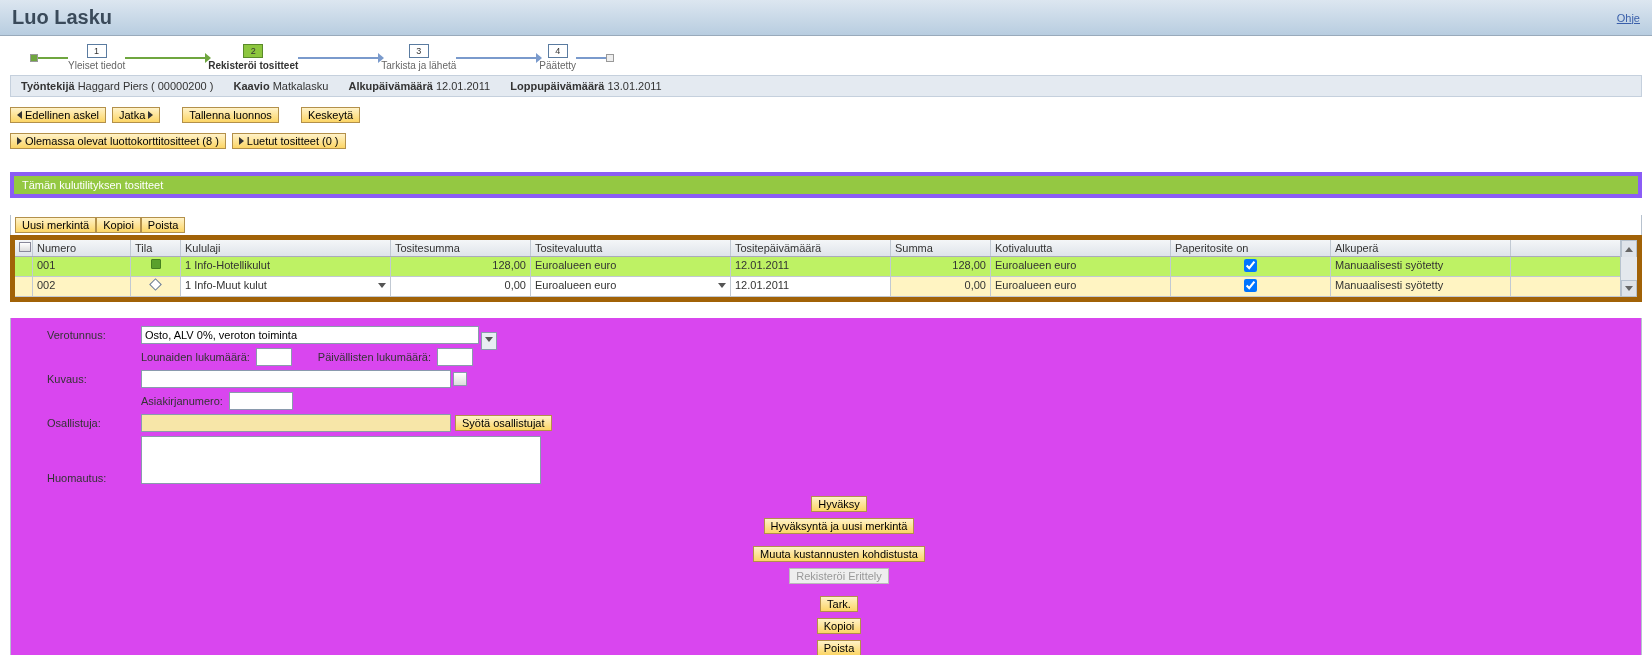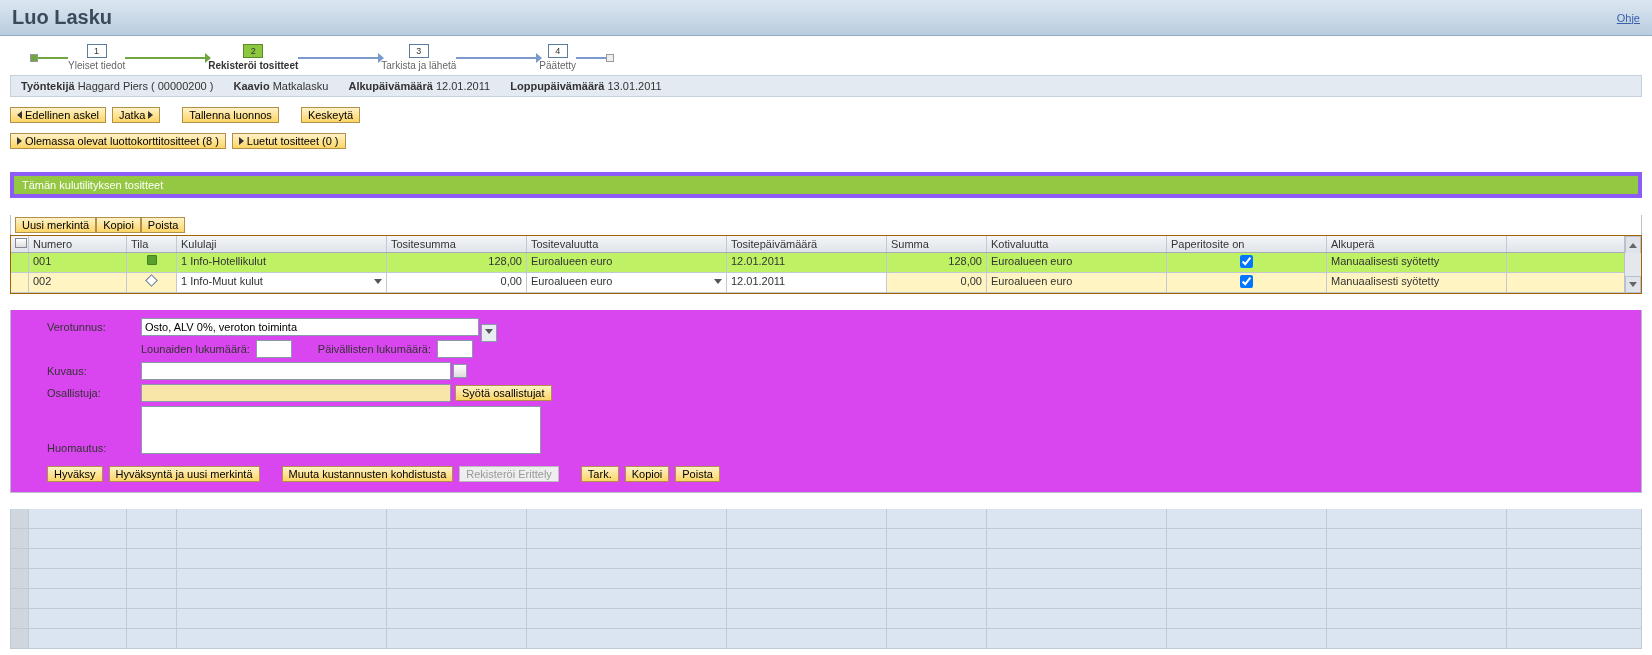--- a/index.html
+++ b/index.html
@@ -95,21 +95,21 @@
 }
 .toolbar2 {
   margin: 0 10px;
   border-left:1px solid #b7c2ce;border-right:1px solid #b7c2ce;
   padding: 2px 4px;
   background:#fff;
   display:flex; gap:0;
 }
 .toolbar2 .btn { border-radius:0; }
 
-.grid-wrap { margin: 0 10px; border:1px solid #a16207; position:relative; }
+.grid-wrap { margin: 0 10px; border:5px solid #a16207; position:relative; }
 .grid-head, .grid-row {
   display: grid;
   grid-template-columns: 18px 98px 50px 210px 140px 200px 160px 100px 180px 160px 180px;
 }
 .grid-head { background: linear-gradient(to bottom,#f4f6f8,#dfe4ea); border-bottom:1px solid #aab; }
 .gh, .gc { border-right:1px solid #c1c9d3; padding:2px 4px; white-space:nowrap; overflow:hidden; }
 .gh { font-weight:normal; color:#333; }
 .grid-row { border-bottom:1px solid #c1c9d3; }
 .grid-row.blue { background:#bef264; }
 .grid-row.yellow { background:#fff4c2; }
@@ -141,21 +141,21 @@
 }
 .input.ro { background:#f7e6a8; }
 .sel { width:338px; }
 .small-in { width:36px; }
 .kuv-in { width:310px; }
 .doc-in { width:64px; }
 .osal-in { width:310px; background:#f7e6a8; }
 .ta { width:400px; height:48px; border:1px solid #8a9aad; resize:none; }
 .icon-sq{width:14px;height:14px;border:1px solid #8a9aad;background:linear-gradient(to bottom,#fff,#ddd);display:inline-block;}
 
-.detail-actions { margin-top:12px; display:flex; gap:6px; align-items:center; }
+.detail-actions { margin-top:12px; display:flex; gap:6px; align-items:center;flex-direction:column; }
 
 .empty-rows { margin:0 10px; }
 .empty-rows .erow{
   display:grid;
   grid-template-columns: 18px 98px 50px 210px 140px 200px 160px 100px 180px 160px 180px;
   border-left:1px solid #c1c9d3;border-right:1px solid #c1c9d3;border-bottom:1px solid #c1c9d3;
   background:#dbe5f1; height:20px;
 }
 .empty-rows .erow > div{border-right:1px solid #c1c9d3;}
 .empty-rows .erow > div:first-child{background:#cfd6de;}
@@ -311,20 +311,24 @@
     <input class="input small-in" style="">
     <span style="width:14px"></span>
     <span>Päivällisten lukumäärä:</span>
     <input class="input small-in" style="">
   </div>
   <div class="form-row">
     <div class="form-label">Kuvaus:</div>
     <input class="input kuv-in" style="">
     <span class="icon-sq" style="margin-left:2px"></span>
   </div>
+  <div class="form-sub" style="margin-left:94px">
+    <span>Asiakirjanumero:</span>
+    <input class="input doc-in" style="">
+  </div>
   <div class="form-row">
     <div class="form-label">Osallistuja:</div>
     <input class="input osal-in ro" readonly="" style="">
     <button class="btn" style="margin-left:4px">Syötä osallistujat</button>
   </div>
   <div class="form-row" style="align-items:flex-end">
     <div class="form-label">Huomautus:</div>
     <textarea class="ta" style=""></textarea>
   </div>
 

